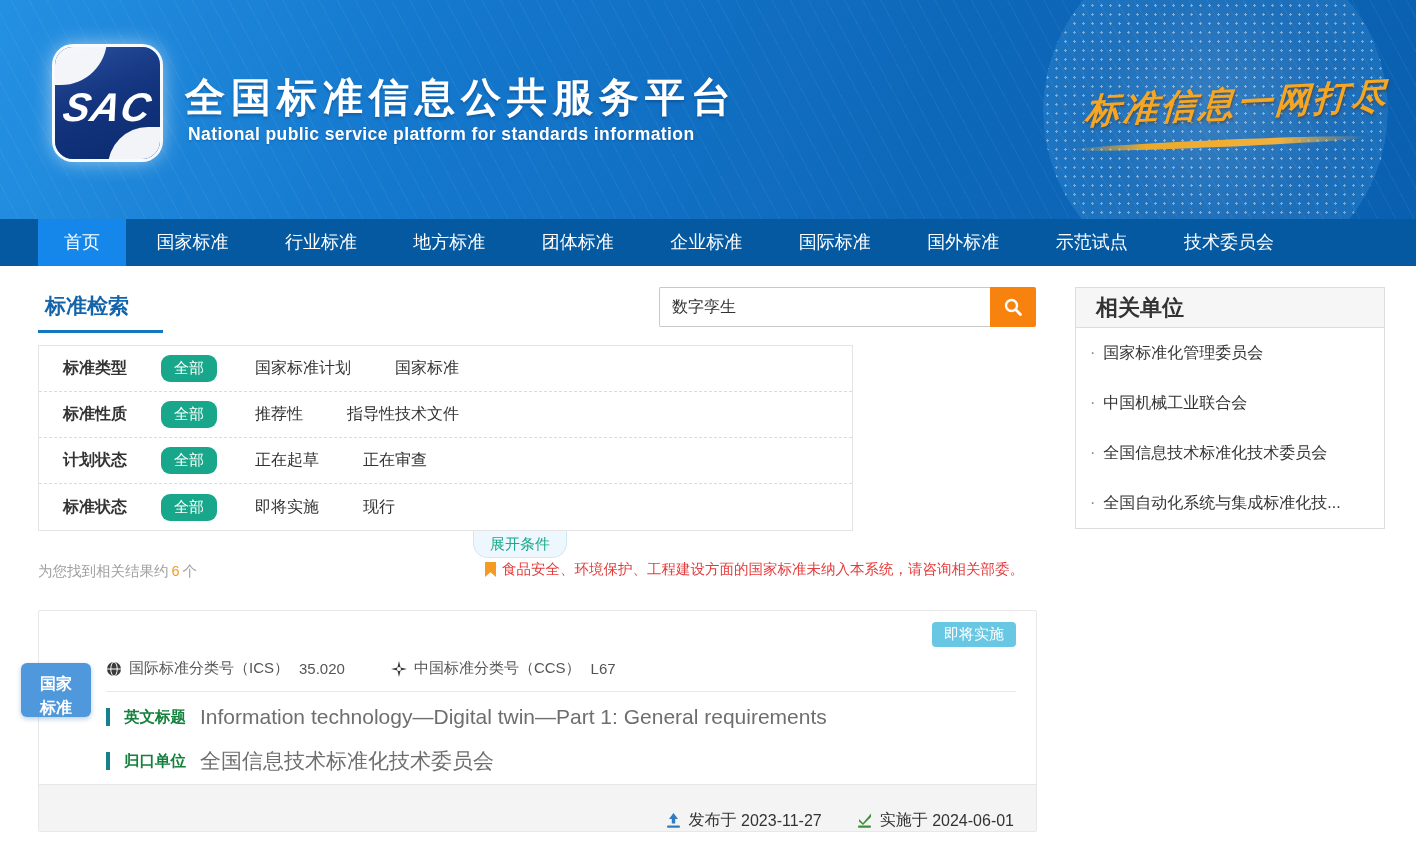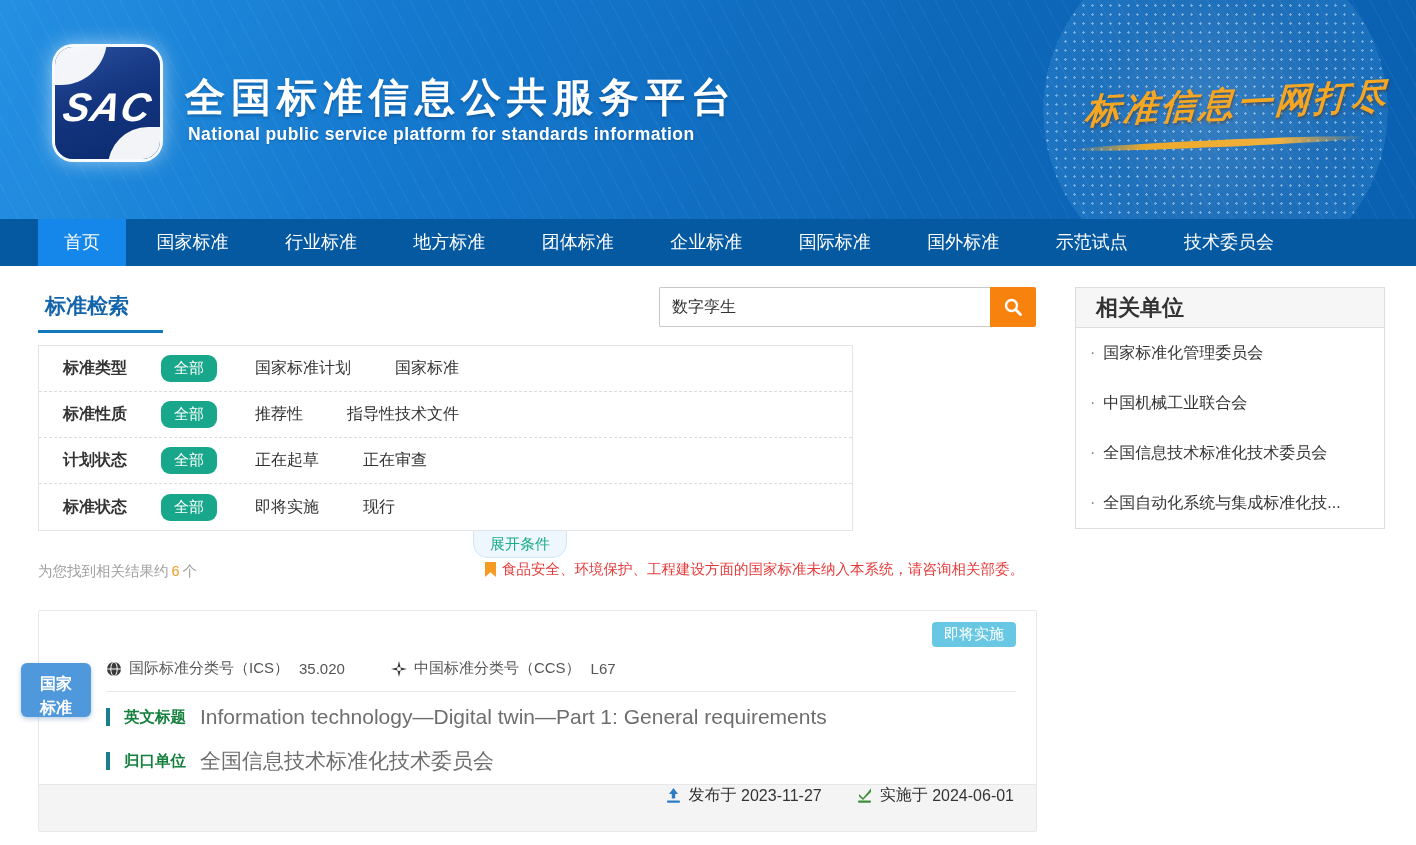--- a/index.html
+++ b/index.html
@@ -85,21 +85,21 @@
   .meta-item svg { margin-right:7px; }
   .meta-item .val { margin-left:10px; }
   .card-divider { position:absolute; left:67px; right:20px; top:80px; height:1px; background:#e8e8e8; }
   .attr-row { position:absolute; left:67px; display:flex; align-items:center; }
   .attr-row.en { top:94px; }
   .attr-row.dept { top:136px; }
   .attr-bar { width:4px; height:18px; background:#17808e; margin-right:14px; }
   .attr-label { font-size:15.5px; font-weight:bold; color:#15803d; margin-right:14px; white-space:nowrap; }
   .attr-value { font-size:21px; color:#6e6e6e; white-space:nowrap; }
   .card-footer { position:absolute; left:0; right:0; bottom:0; height:47px; background:#f4f4f4; border-top:1px solid #e7e7e7;
-    display:flex; align-items:flex-start; justify-content:flex-end; padding-right:22px; }
+    display:flex; align-items:flex-end; justify-content:flex-end; padding-right:22px; }
   .date-item { display:flex; align-items:center; font-size:16px; color:#333; margin-left:34px; }
   .date-item svg { margin-right:7px; }
 
   
   .sidebar { position:absolute; left:1075px; top:287px; width:310px; border:1px solid #ddd; background:#fff; }
   .sidebar-header { height:40px; line-height:40px; background:#f6f6f6; border-bottom:1px solid #ddd;
     font-size:22px; font-weight:bold; color:#333; padding-left:20px; }
   .sidebar-item { height:50px; line-height:50px; padding-left:14px; font-size:16px; color:#333; white-space:nowrap;
     overflow:hidden; cursor:pointer; }
   .sidebar-item::before { content:"·"; color:#888; margin-right:8px; }

